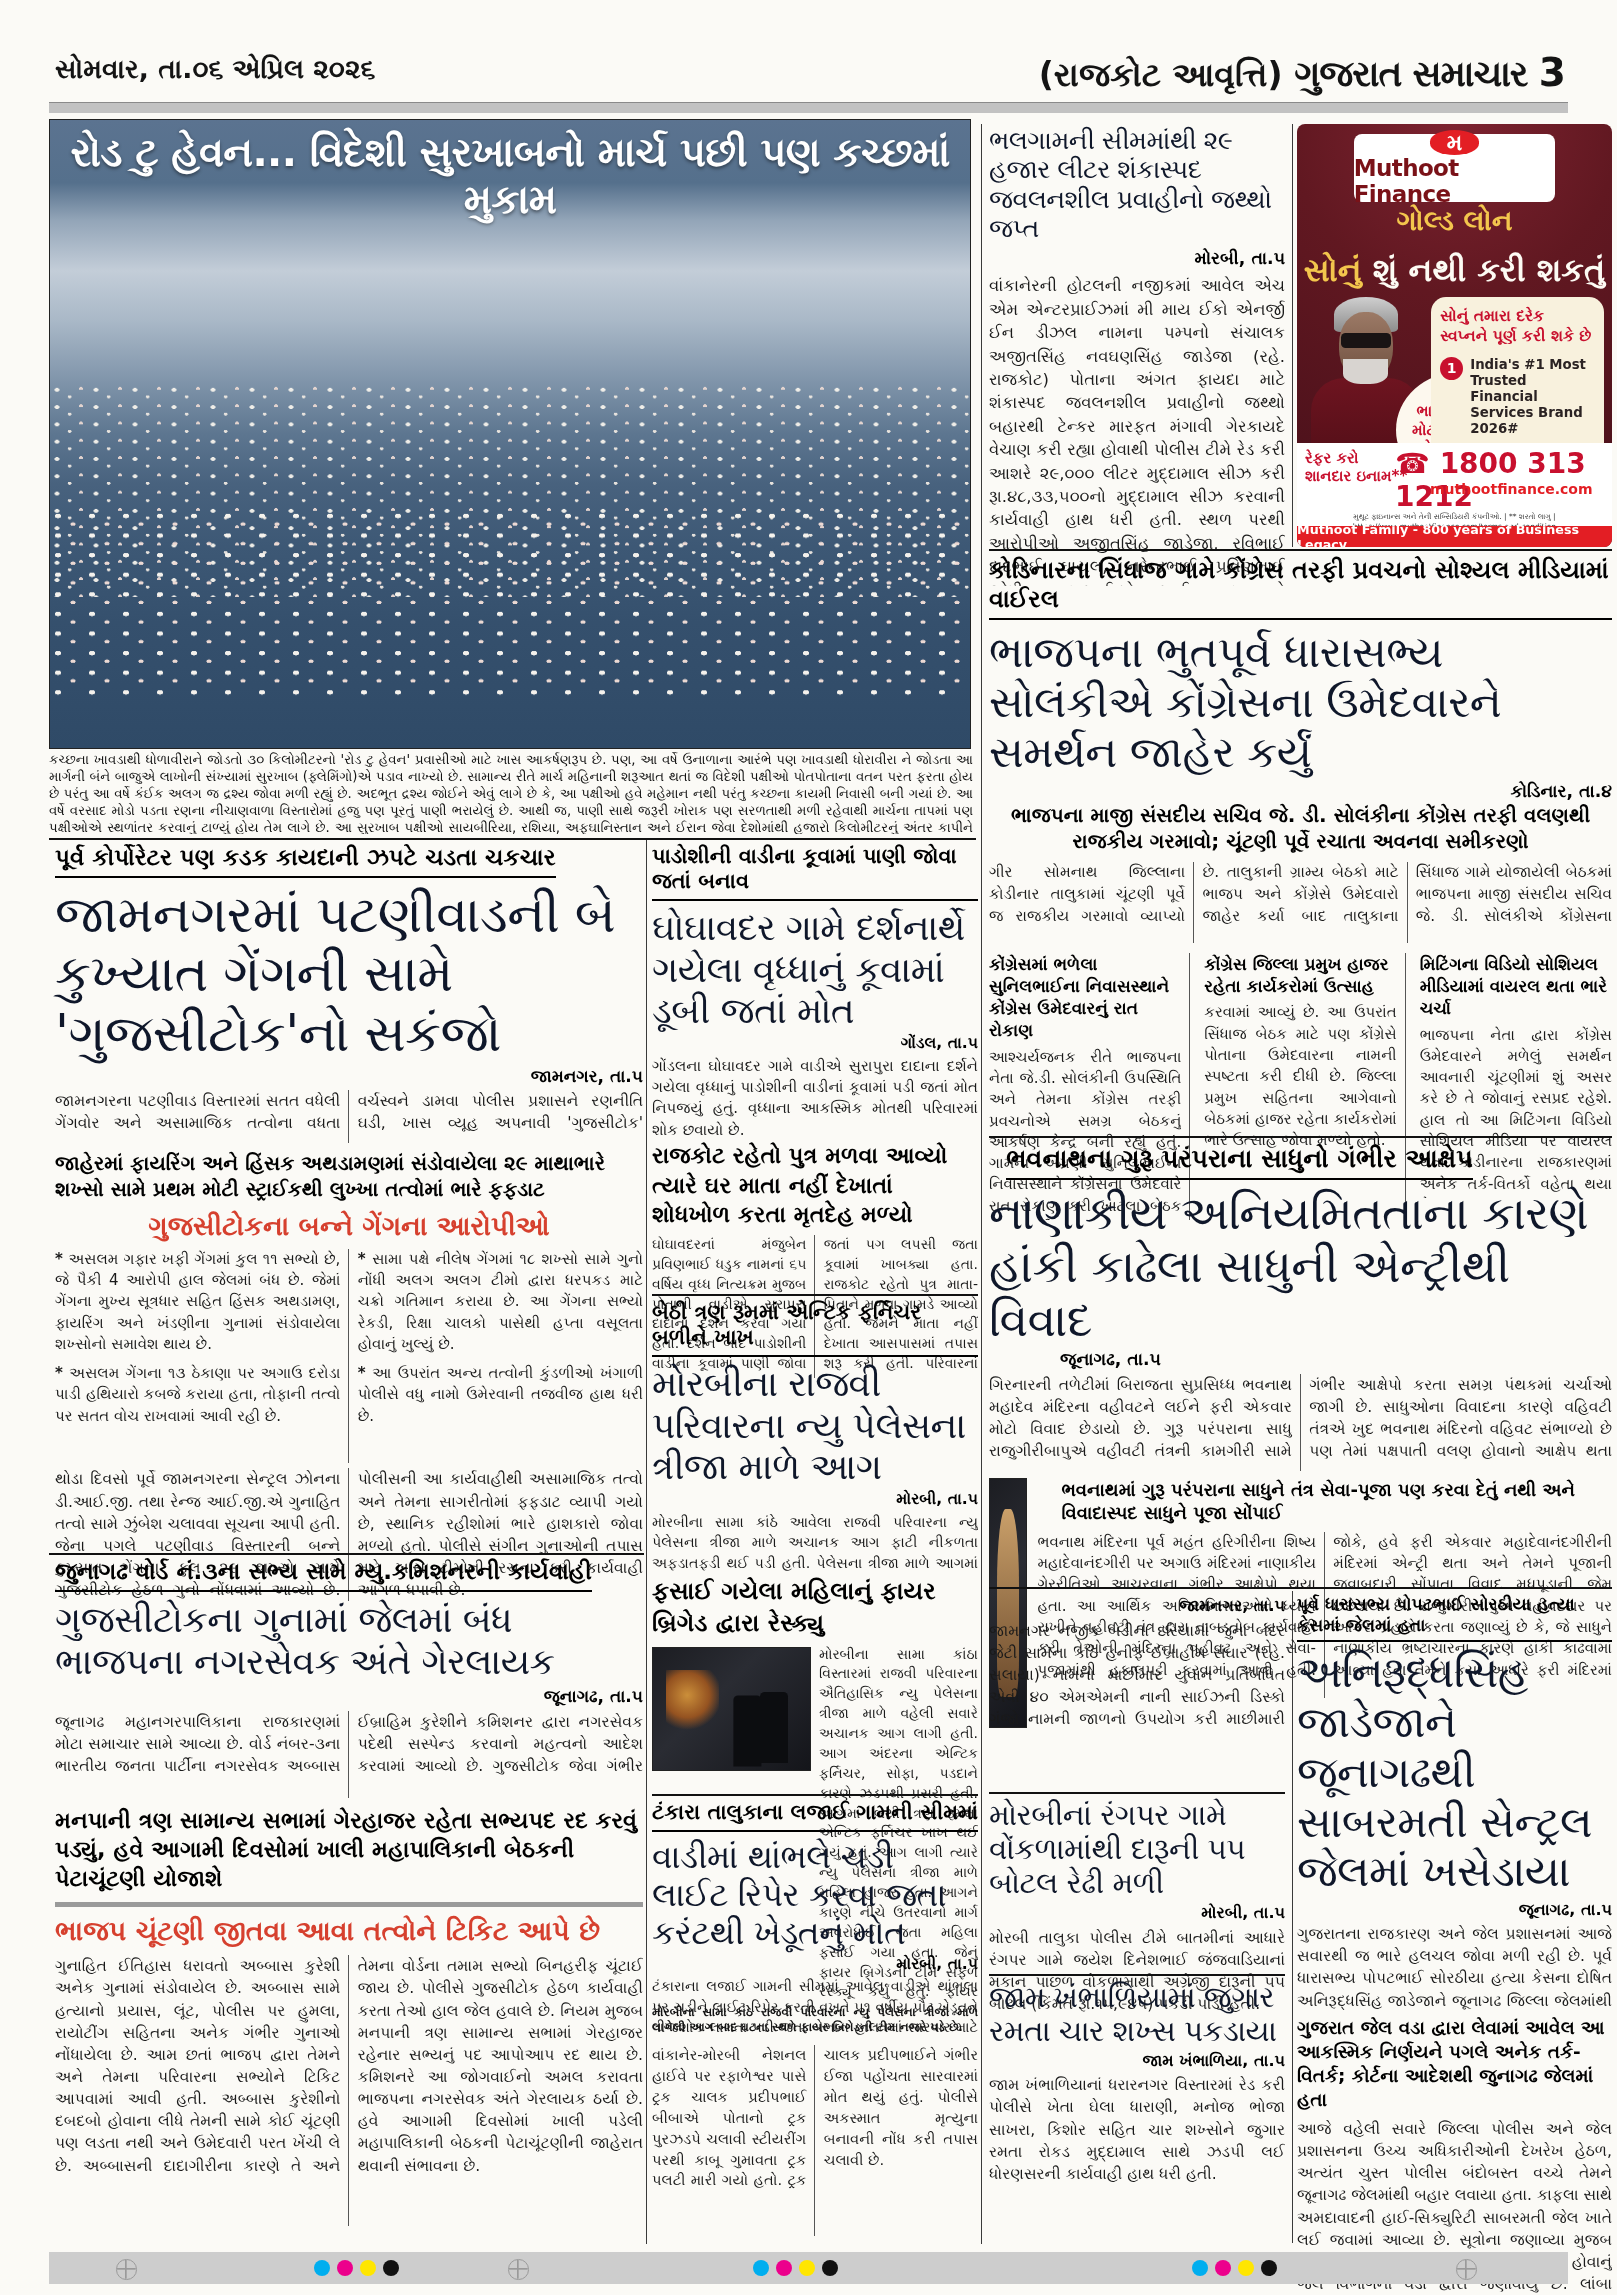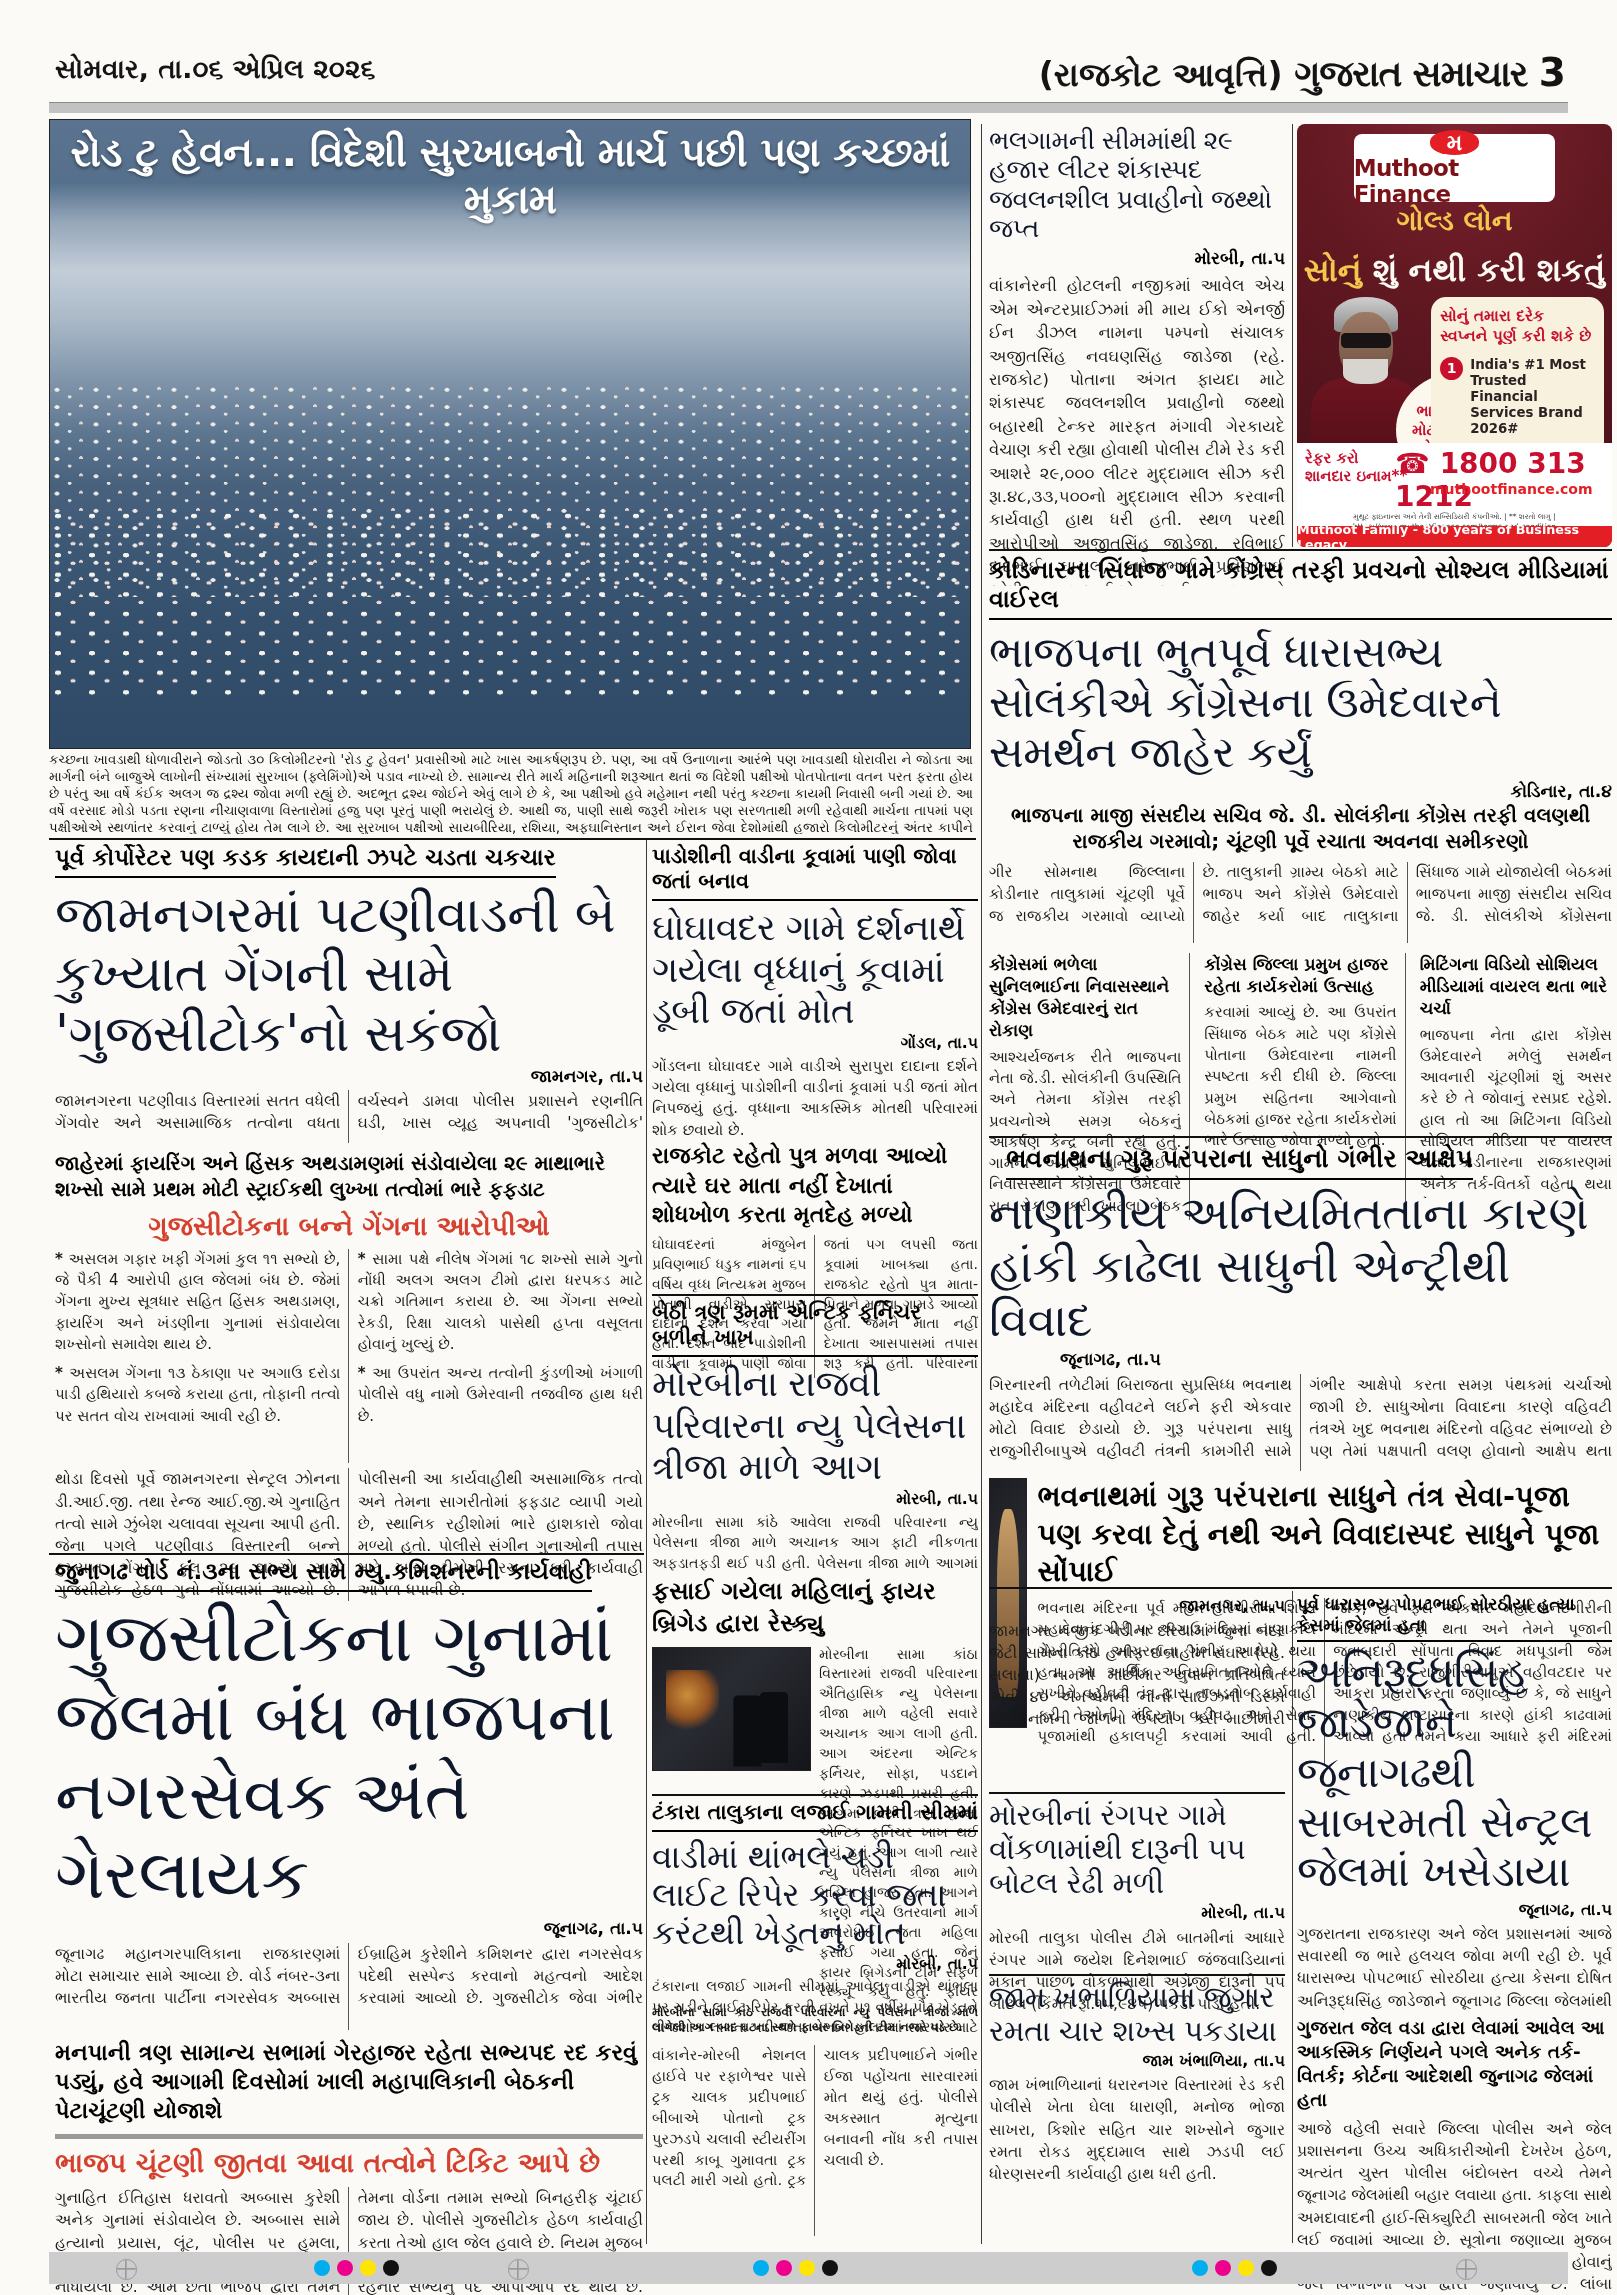--- a/index.html
+++ b/index.html
@@ -188,21 +188,21 @@
       <p>અસલમ ગેંગના ૧૩ ઠેકાણા પર અગાઉ દરોડા પાડી હથિયારો કબજે કરાયા હતા, તોફાની તત્વો પર સતત વોચ રાખવામાં આવી રહી છે.</p>
       <p>સામા પક્ષે નીલેષ ગેંગમાં ૧૮ શખ્સો સામે ગુનો નોંધી અલગ અલગ ટીમો દ્વારા ધરપકડ માટે ચક્રો ગતિમાન કરાયા છે. આ ગેંગના સભ્યો રેકડી, રિક્ષા ચાલકો પાસેથી હપ્તા વસૂલતા હોવાનું ખુલ્યું છે.</p>
       <p>આ ઉપરાંત અન્ય તત્વોની કુંડળીઓ ખંગાળી પોલીસે વધુ નામો ઉમેરવાની તજવીજ હાથ ધરી છે.</p>
     </div>
     <div class="body-txt cols2" style="font-size:15.6px;height:133px;margin-top:5.8px;">થોડા દિવસો પૂર્વે જામનગરના સેન્ટ્રલ ઝોનના ડી.આઈ.જી. તથા રેન્જ આઈ.જી.એ ગુનાહિત તત્વો સામે ઝુંબેશ ચલાવવા સૂચના આપી હતી. જેના પગલે પટણીવાડ વિસ્તારની બન્ને કુખ્યાત ગેંગના કુલ ૨૯ શખ્સો સામે ગુજસીટોક હેઠળ ગુનો નોંધવામાં આવ્યો છે. પોલીસની આ કાર્યવાહીથી અસામાજિક તત્વો અને તેમના સાગરીતોમાં ફફડાટ વ્યાપી ગયો છે, સ્થાનિક રહીશોમાં ભારે હાશકારો જોવા મળ્યો હતો. પોલીસે સંગીન ગુનાઓની તપાસ માટે ખાસ ટીમોની રચના કરી કાર્યવાહી આગળ ધપાવી છે.</div>
   </div>
   <div class="hrule" style="left:49px;top:1553px;width:595px;"></div>
 
   <div class="abs" style="left:55px;top:1558px;width:588px;">
     <div class="kicker" style="font-size:23px;">જુનાગઢ વોર્ડ નં.૩ના સભ્ય સામે મ્યુ.કમિશનરની કાર્યવાહી</div>
-    <div class="headline" style="font-size:68px;margin-top:7px;">ગુજસીટોકના ગુનામાં જેલમાં બંધ ભાજપના નગરસેવક અંતે ગેરલાયક</div>
+    <div class="headline" style="font-size:36px;margin-top:7px;">ગુજસીટોકના ગુનામાં જેલમાં બંધ ભાજપના નગરસેવક અંતે ગેરલાયક</div>
     <div class="dateline" style="font-size:17px;margin-top:3.5px;">જૂનાગઢ, તા.૫</div>
     <div class="body-txt cols2" style="font-size:15.6px;height:87px;margin-top:4.6px;">જૂનાગઢ મહાનગરપાલિકાના રાજકારણમાં મોટા સમાચાર સામે આવ્યા છે. વોર્ડ નંબર-૩ના ભારતીય જનતા પાર્ટીના નગરસેવક અબ્બાસ ઈબ્રાહિમ કુરેશીને કમિશનર દ્વારા નગરસેવક પદેથી સસ્પેન્ડ કરવાનો મહત્વનો આદેશ કરવામાં આવ્યો છે. ગુજસીટોક જેવા ગંભીર ગુનામાં જેલવાસ ભોગવી રહેલા અબ્બાસ કુરેશી મનપાની સામાન્ય સભાઓમાં સતત ગેરહાજર રહેતા આ કાર્યવાહી કરવામાં આવી છે.</div>
     <div class="subhead" style="font-size:22.5px;margin-top:8px;">મનપાની ત્રણ સામાન્ય સભામાં ગેરહાજર રહેતા સભ્યપદ રદ કરવું પડ્યું, હવે આગામી દિવસોમાં ખાલી મહાપાલિકાની બેઠકની પેટાચૂંટણી યોજાશે</div>
     <div class="grule" style="position:static;display:block;width:100%;height:5.8px;background:#9a9a9a;margin-top:8px;"></div>
     <div class="redhead" style="font-size:27px;margin-top:8px;">ભાજપ ચૂંટણી જીતવા આવા તત્વોને ટિકિટ આપે છે</div>
     <div class="body-txt cols2" style="font-size:15.6px;height:271px;margin-top:8px;">ગુનાહિત ઈતિહાસ ધરાવતો અબ્બાસ કુરેશી અનેક ગુનામાં સંડોવાયેલ છે. અબ્બાસ સામે હત્યાનો પ્રયાસ, લૂંટ, પોલીસ પર હુમલા, રાયોટીંગ સહિતના અનેક ગંભીર ગુનાઓ નોંધાયેલા છે. આમ છતાં ભાજપ દ્વારા તેમને અને તેમના પરિવારના સભ્યોને ટિકિટ આપવામાં આવી હતી. અબ્બાસ કુરેશીનો દબદબો હોવાના લીધે તેમની સામે કોઈ ચૂંટણી પણ લડતા નથી અને ઉમેદવારી પરત ખેંચી લે છે. અબ્બાસની દાદાગીરીના કારણે તે અને તેમના વોર્ડના તમામ સભ્યો બિનહરીફ ચૂંટાઈ જાય છે. પોલીસે ગુજસીટોક હેઠળ કાર્યવાહી કરતા તેઓ હાલ જેલ હવાલે છે. નિયમ મુજબ મનપાની ત્રણ સામાન્ય સભામાં ગેરહાજર રહેનાર સભ્યનું પદ આપોઆપ રદ થાય છે. કમિશનરે આ જોગવાઈનો અમલ કરાવતા ભાજપના નગરસેવક અંતે ગેરલાયક ઠર્યા છે. હવે આગામી દિવસોમાં ખાલી પડેલી મહાપાલિકાની બેઠકની પેટાચૂંટણીની જાહેરાત થવાની સંભાવના છે.</div>
   </div>
 
   <div class="abs" style="left:652px;top:844px;width:326px;">
     <div class="kicker" style="font-size:21px;">પાડોશીની વાડીના કૂવામાં પાણી જોવા જતાં બનાવ</div>
@@ -238,21 +238,21 @@
 
   <div class="hrule" style="left:989px;top:1136px;width:623px;height:2.3px;"></div>
   <div class="abs" style="left:989px;top:1143px;width:623px;">
     <div class="kicker" style="font-size:25.4px;margin-left:17.3px;">ભવનાથના ગુરૂ પરંપરાના સાધુનો ગંભીર આક્ષેપ</div>
     <div class="headline" style="font-size:46px;margin-top:7px;">નાણાકીય અનિયમિતતાના કારણે હાંકી કાઢેલા સાધુની એન્ટ્રીથી વિવાદ</div>
     <div class="dateline" style="font-size:17.3px;margin-top:2.3px;text-align:center;width:243px;">જૂનાગઢ, તા.૫</div>
     <div class="body-txt cols2" style="font-size:15.6px;height:97px;margin-top:4.6px;">ગિરનારની તળેટીમાં બિરાજતા સુપ્રસિધ્ધ ભવનાથ મહાદેવ મંદિરના વહીવટને લઈને ફરી એકવાર મોટો વિવાદ છેડાયો છે. ગુરૂ પરંપરાના સાધુ રાજુગીરીબાપુએ વહીવટી તંત્રની કામગીરી સામે ગંભીર આક્ષેપો કરતા સમગ્ર પંથકમાં ચર્ચાઓ જાગી છે. સાધુઓના વિવાદના કારણે વહિવટી તંત્રએ ખુદ ભવનાથ મંદિરનો વહિવટ સંભાળ્યો છે પણ તેમાં પક્ષપાતી વલણ હોવાનો આક્ષેપ થતા વિવાદ વધુ વકર્યો છે. ભવનાથની પરંપરા મુજબ ગુરૂ પરંપરાના સાધુઓને જ સેવા-પૂજાનો અધિકાર હોવા છતાં તંત્ર અમને પૂજા કરવા દેતું નથી તેવો આક્ષેપ થયો છે.</div>
     <div style="display:flex;gap:10.4px;margin-top:7px;">
       <div class="news-photo sadhu" style="flex:0 0 36px;height:248px;"></div>
       <div style="flex:1;">
-        <div class="subhead" style="font-size:29px;">ભવનાથમાં ગુરૂ પરંપરાના સાધુને તંત્ર સેવા-પૂજા પણ કરવા દેતું નથી અને વિવાદાસ્પદ સાધુને પૂજા સોંપાઈ</div>
+        <div class="subhead" style="font-size:18px;margin-left:24px;">ભવનાથમાં ગુરૂ પરંપરાના સાધુને તંત્ર સેવા-પૂજા પણ કરવા દેતું નથી અને વિવાદાસ્પદ સાધુને પૂજા સોંપાઈ</div>
         <div class="body-txt cols2" style="font-size:15px;height:166px;margin-top:7px;">ભવનાથ મંદિરના પૂર્વ મહંત હરિગીરીના શિષ્ય મહાદેવાનંદગીરી પર અગાઉ મંદિરમાં નાણાકીય ગેરરીતિઓ આચરવાના ગંભીર આક્ષેપો થયા હતા. આ આર્થિક અનિયમિતતાઓને ધ્યાને રાખીને વહીવટી તંત્ર દ્વારા તાબડતોબ કાર્યવાહી કરી તેઓની મંદિરના વહીવટ અને સેવા-પૂજામાંથી હકાલપટ્ટી કરવામાં આવી હતી. જોકે, હવે ફરી એકવાર મહાદેવાનંદગીરીની મંદિરમાં એન્ટ્રી થતા અને તેમને પૂજાની જવાબદારી સોંપાતા વિવાદ મધપૂડાની જેમ છંછેડાયો છે. રાજુગીરીબાપુએ વહીવટદાર પર આકરા પ્રહારો કરતા જણાવ્યું છે કે, જે સાધુને નાણાકીય ભ્રષ્ટાચારના કારણે હાંકી કાઢવામાં આવ્યા હતા તેમને કયા આધારે ફરી મંદિરમાં પ્રવેશ આપવામાં આવ્યો છે? તેમણે સવાલ ઉઠાવ્યો છે કે, કયા મોટા ગજાના રાજકારણીના ઈશારે આ નિર્ણય લેવાયો છે તેની તપાસ થવી જોઈએ. રાજુગીરીએ વધુમાં ઉમેર્યું હતું કે, અમે ભવનાથની ગુરૂ પરંપરાના સાધુઓ હોવા છતાં તંત્ર અમને માત્ર સેવા-પૂજા પણ કરવા દેતું નથી જ્યારે બીજી તરફ વિવાદાસ્પદ અને ભ્રષ્ટાચારના આક્ષેપો ધરાવતા સાધુઓને પૂજા સોંપવામાં આવી રહી છે. આ ભવનાથની પરંપરા અને પવિત્રતા સાથે ચેડા સમાન છે. આ મામલે તંત્રના પક્ષપાતી વલણ સામે નારાજગી વ્યક્ત કરતા રાજુગીરીબાપુએ આગામી દિવસોમાં કોર્ટમાં જવાની ચિમકી ઉચ્ચારી છે. આ વિવાદને પગલે જૂનાગઢ વહીવટી તંત્ર ફરી એકવાર વિવાદમાં આવ્યું છે અને શ્રધ્ધાળુઓમાં પણ વહીવટને લઈને અનેક તર્ક-વિતર્કો વહેતા થયા છે.</div>
       </div>
     </div>
   </div>
   <div class="hrule" style="left:989px;top:1587px;width:623px;"></div>
 
   <div class="abs" style="left:989px;top:1594px;width:296px;">
     <div class="dateline" style="font-size:16px;margin-top:2.3px;">જામનગર, તા.૫</div>
     <div class="body-txt" style="font-size:15.6px;height:104px;margin-top:4.6px;">જામનગર નજીક બેડીના દરિયામાં જુના બંદર જેટી સામેના કાંઠે હનીફ ઈબ્રાહીમ સંઘાર (રહે. સલાયા) નામનો માછીમાર યુવાન પ્રતિબંધિત એવી ૪૦ એમએમની નાની સાઈઝની ડિસ્કો ગુંજો નામની જાળનો ઉપયોગ કરી માછીમારી કરતાં બેડી મરીન પોલીસે પકડી પાડ્યો હતો.</div>
   </div>

